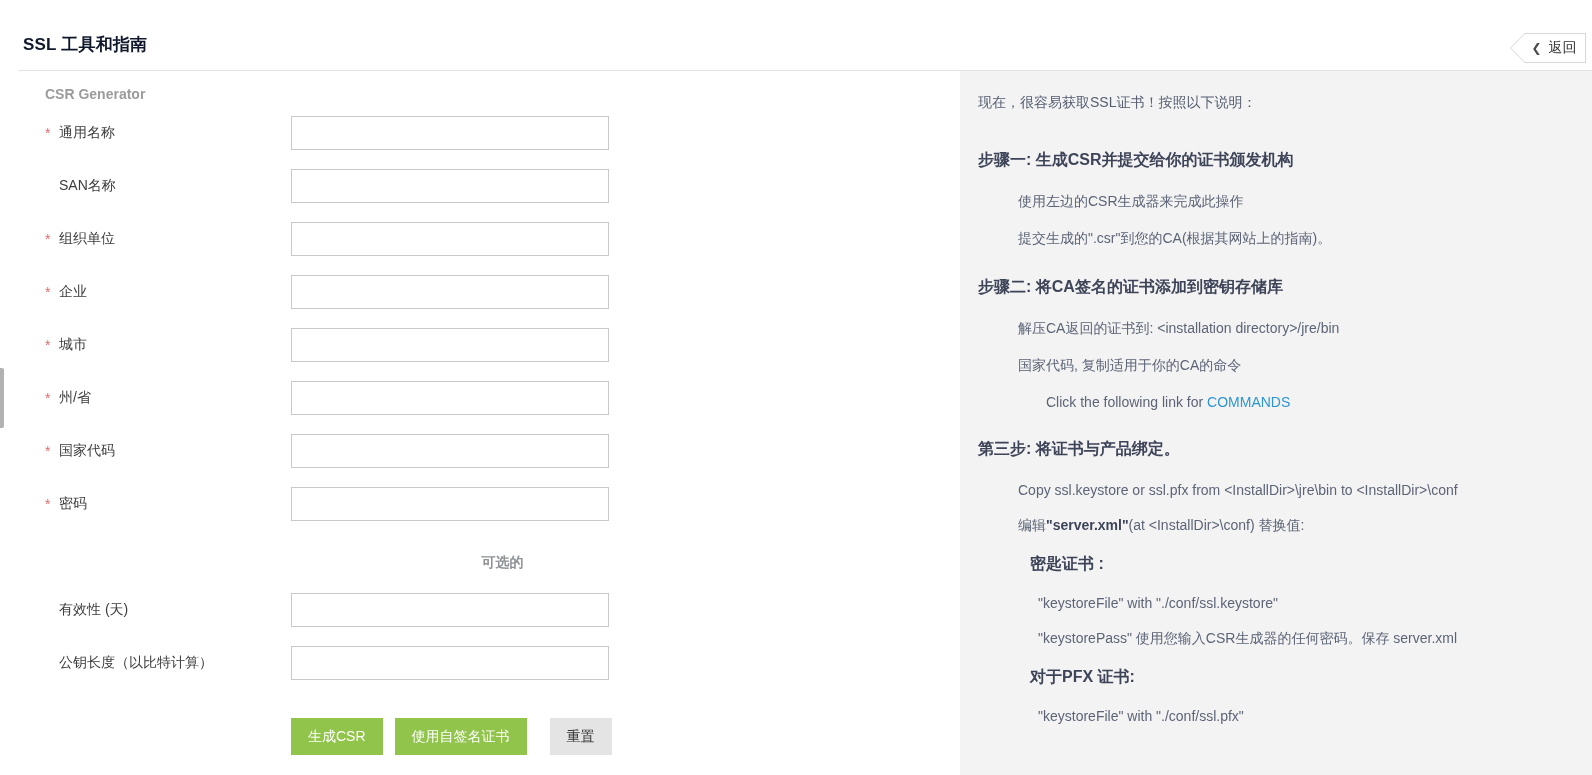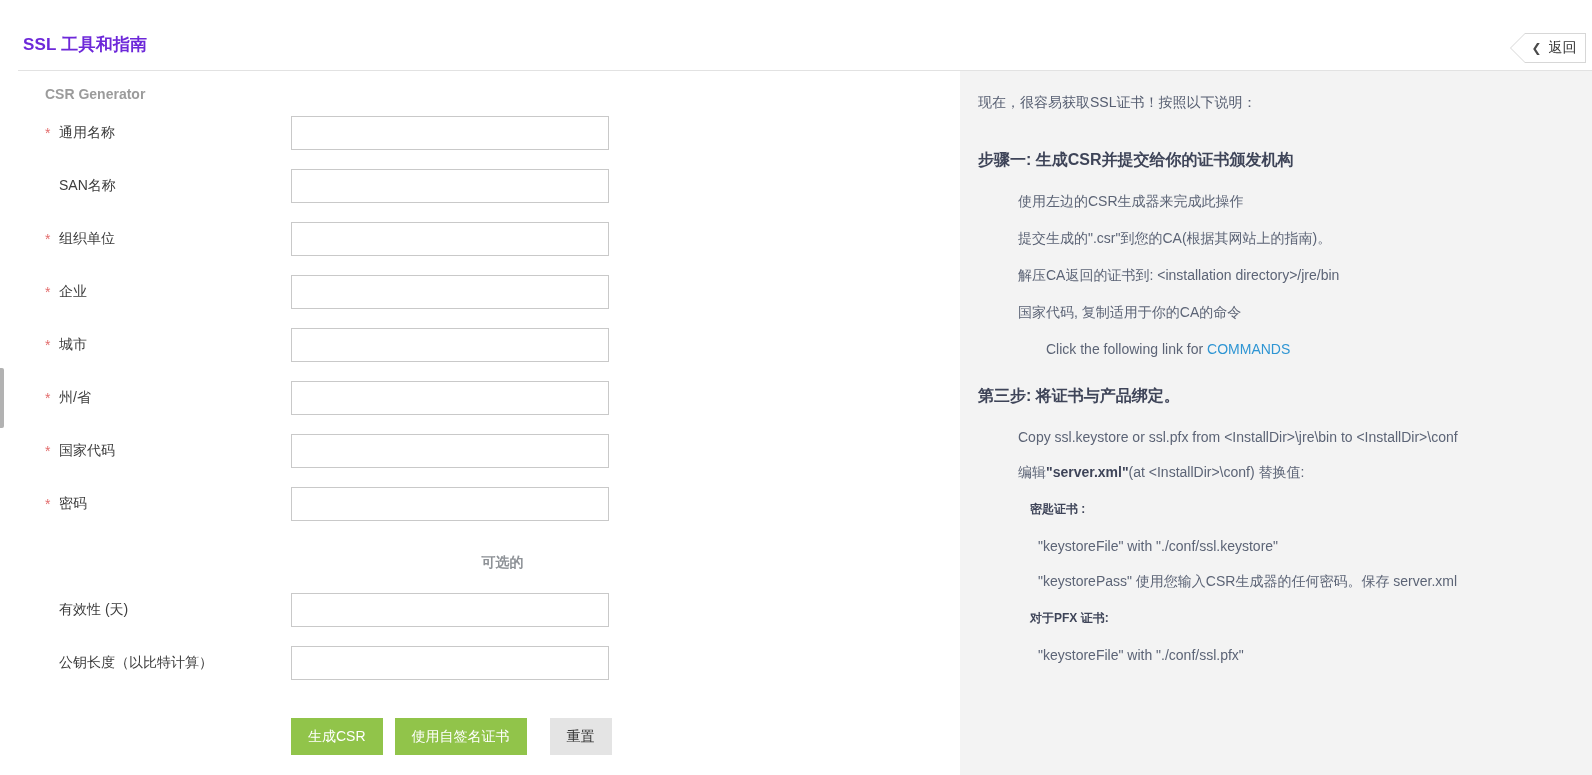--- a/index.html
+++ b/index.html
@@ -6,21 +6,21 @@
   html,body { width:1592px; height:775px; overflow:hidden; }
   body {
     font-family:"Liberation Sans","DejaVu Sans",sans-serif;
     background:#ffffff; color:#3c3c3c; position:relative;
   }
 
   
   .header { position:relative; height:71px; }
   .page-title {
     position:absolute; left:23px; top:33px;
-    font-size:17px; font-weight:bold; color:#6d28d9; letter-spacing:.2px;text-align:center;
+    font-size:17px; font-weight:bold; color:#0f172a; letter-spacing:.2px;text-align:center;
   }
   .header-divider {
     position:absolute; left:18px; right:0; bottom:0;
     border-bottom:1px solid #e2e2e2;
   }
   .back-btn {
     position:absolute; top:33px; right:6px; width:76px; height:30px;
     cursor:pointer;
   }
   .back-outer { position:absolute; inset:0; background:#d7d7d7;
@@ -64,21 +64,21 @@
   .btn-gray  { background:#e4e4e4; color:#333333; margin-left:11px; }
 
   
   .g-intro { font-size:14px; color:#555d70; margin:0 0 38px 0; }
   .g-h { font-size:16px; font-weight:bold; color:#3e4458;
     margin:29px 0 22px 0; }
   .g-h:first-of-type { margin-top:0; }
   .g-line { font-size:14px; margin:0 0 19px 40px; }
   .g-link-line { font-size:14px; margin:0 0 19px 68px; }
   .g-link { color:#2e95d3; text-decoration:none; cursor:pointer; }
-  .g-sub { font-size:12px; font-weight:bold; color:#3e4458;
+  .g-sub { font-size:16px; font-weight:bold; color:#3e4458;
     margin:0 0 20px 52px; }
   .g-kline { font-size:14px; margin:0 0 19px 60px; }
   .g-bold { font-weight:bold; color:#3e4458; }
 
   
   .side-handle {
     position:absolute; left:0; top:368px; width:4px; height:60px;
     background:#b2b2b2; border-radius:0 2px 2px 0; cursor:pointer;
   }
 </style>
@@ -190,20 +190,21 @@
     </div>
   </section>
 
   <aside class="guide-col">
     <div class="g-intro">现在，很容易获取SSL证书！按照以下说明：</div>
 
     <div class="g-h">步骤一: 生成CSR并提交给你的证书颁发机构</div>
     <div class="g-line">使用左边的CSR生成器来完成此操作</div>
     <div class="g-line">提交生成的".csr"到您的CA(根据其网站上的指南)。</div>
 
+    <div class="g-h">步骤二: 将CA签名的证书添加到密钥存储库</div>
     <div class="g-line">解压CA返回的证书到: &lt;installation directory&gt;/jre/bin</div>
     <div class="g-line">国家代码, 复制适用于你的CA的命令</div>
     <div class="g-link-line"><span>Click the following link for </span><a class="g-link">COMMANDS</a></div>
 
     <div class="g-h">第三步: 将证书与产品绑定。</div>
     <div class="g-line">Copy ssl.keystore or ssl.pfx from &lt;InstallDir&gt;\jre\bin to &lt;InstallDir&gt;\conf</div>
     <div class="g-line"><span>编辑</span><span class="g-bold">"server.xml"</span><span>(at &lt;InstallDir&gt;\conf) 替换值:</span></div>
 
     <div class="g-sub">密匙证书 :</div>
     <div class="g-kline">"keystoreFile" with "./conf/ssl.keystore"</div>

